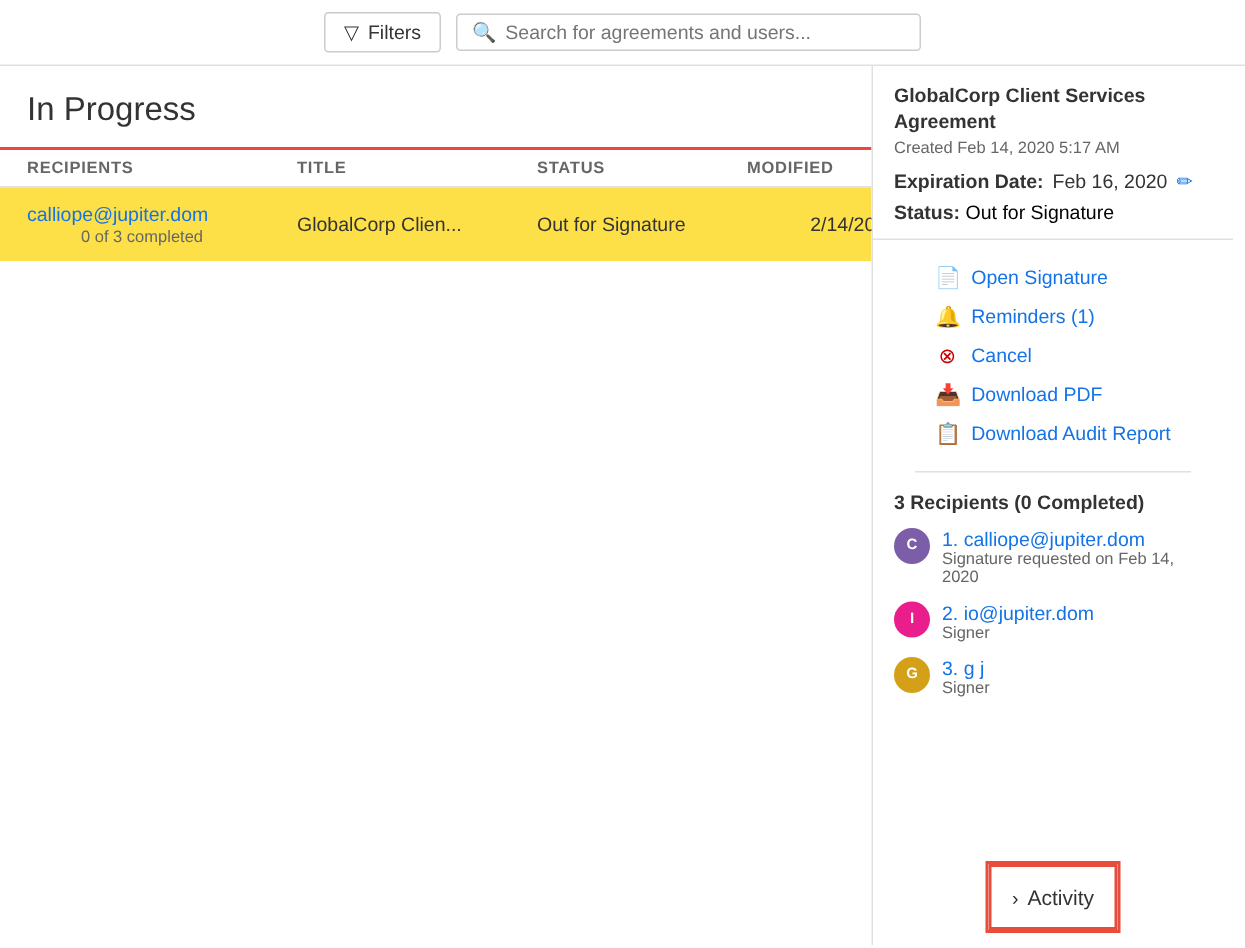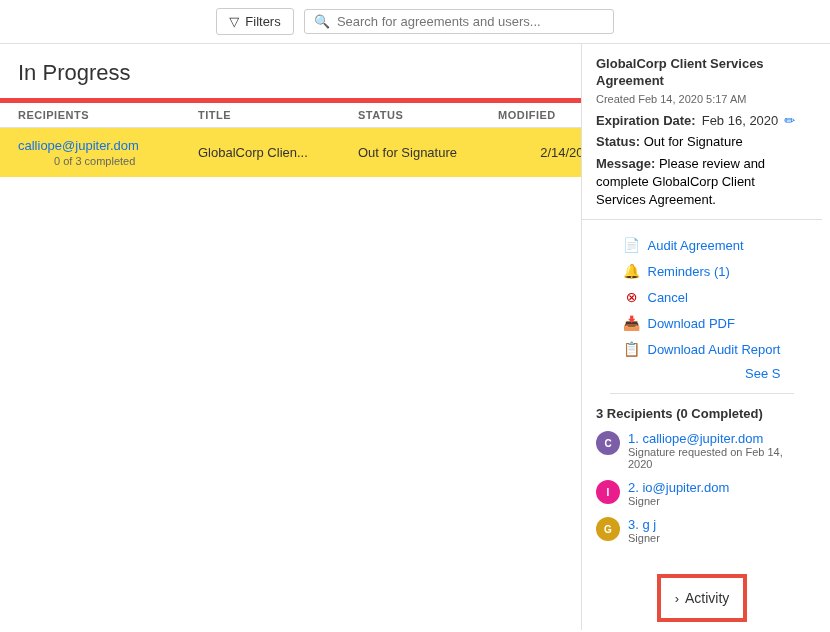--- a/index.html
+++ b/index.html
@@ -74,21 +74,21 @@
       color: #333;
       padding: 16px 18px 12px;
     }
 
     
     .table-header {
       display: grid;
       grid-template-columns: 180px 160px 140px 100px;
       padding: 6px 18px;
       border-bottom: 1px solid #e0e0e0;
-      border-top: 5px solid #ef4444;
+      border-top: 2px solid #ef4444;
     }
     .table-header span {
       font-size: 11px;
       font-weight: 600;
       color: #666;
       text-transform: uppercase;
       letter-spacing: 0.5px;
     }
 
     .table-row {
@@ -355,50 +355,45 @@
       <div class="detail-created">Created Feb 14, 2020 5:17 AM</div>
       <div class="detail-expiry">
         <span class="detail-expiry-label">Expiration Date:</span>
         <span class="detail-expiry-value">Feb 16, 2020</span>
         <span class="edit-icon">✏</span>
       </div>
       <div class="detail-status">
         <span class="detail-status-label">Status:</span>
         <span>Out for Signature</span>
       </div>
-      <div class="detail-message">
-        <span class="detail-message-label">Message:</span>
-        <span>Please review and complete GlobalCorp Client Services Agreement.</span>
-      </div>
     </div>
 
     <div class="actions-section">
 
       <div class="action-item">
         <span class="action-icon">📄</span>
-        <span>Audit Agreement</span>
+        <span>Open Signature</span>
       </div>
       <div class="action-item">
         <span class="action-icon">🔔</span>
         <span>Reminders (1)</span>
       </div>
       <div class="action-item">
         <span class="action-icon" style="color:#c00;">⊗</span>
         <span>Cancel</span>
       </div>
       <div class="action-item">
         <span class="action-icon">📥</span>
         <span>Download PDF</span>
       </div>
       <div class="action-item">
         <span class="action-icon">📋</span>
         <span>Download Audit Report</span>
       </div>
 
-      <div class="see-more">See S</div>
     </div>
 
     <div class="recipients-section">
       <div class="recipients-title">3 Recipients (0 Completed)</div>
 
       <div class="recipient-item">
         <div class="recipient-avatar" style="background:#7b5ea7;">C</div>
         <div class="recipient-info">
           <span class="recipient-name">1. calliope@jupiter.dom</span>
           <span class="recipient-role">Signature requested on Feb 14, 2020</span>

